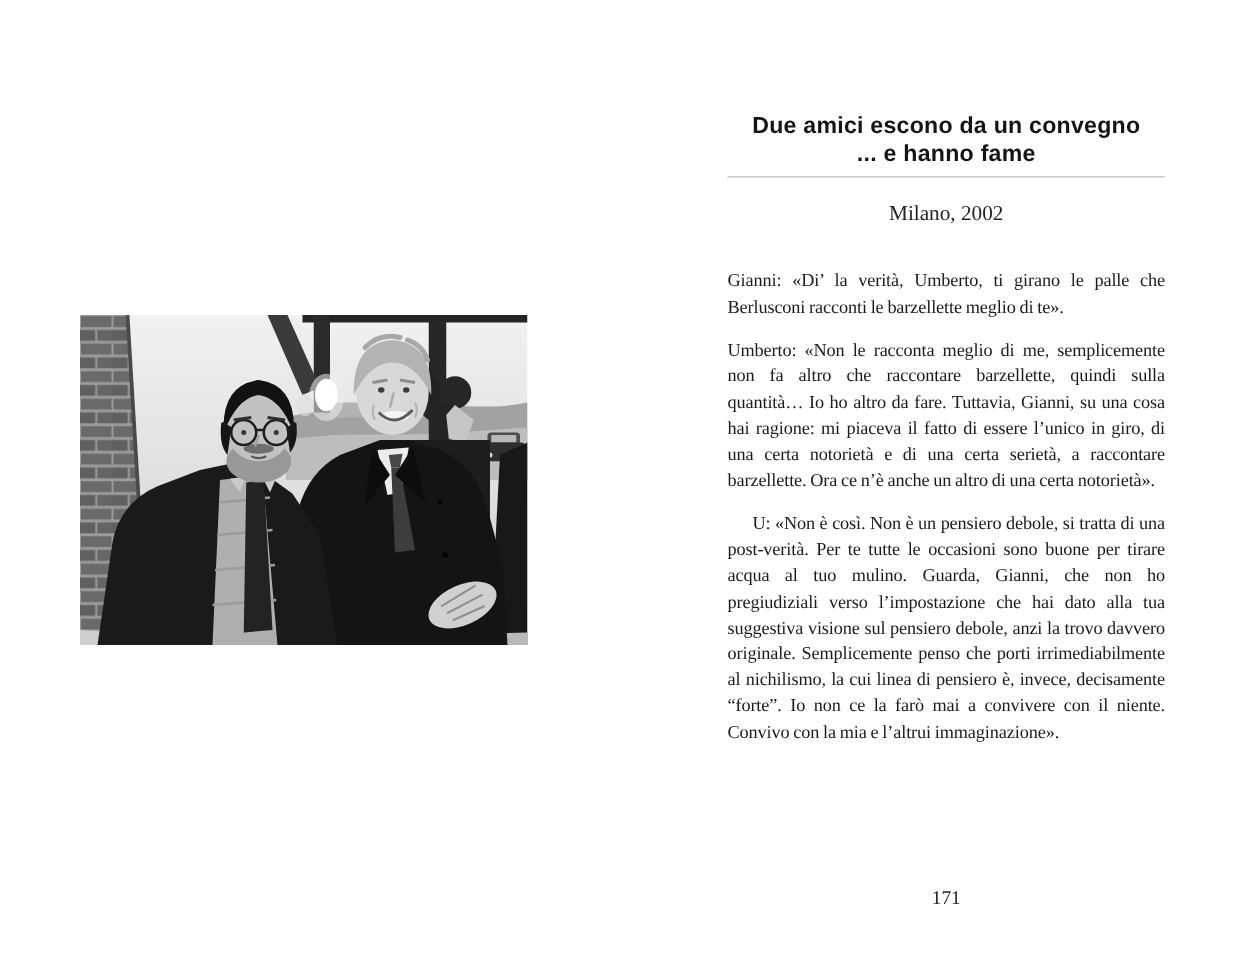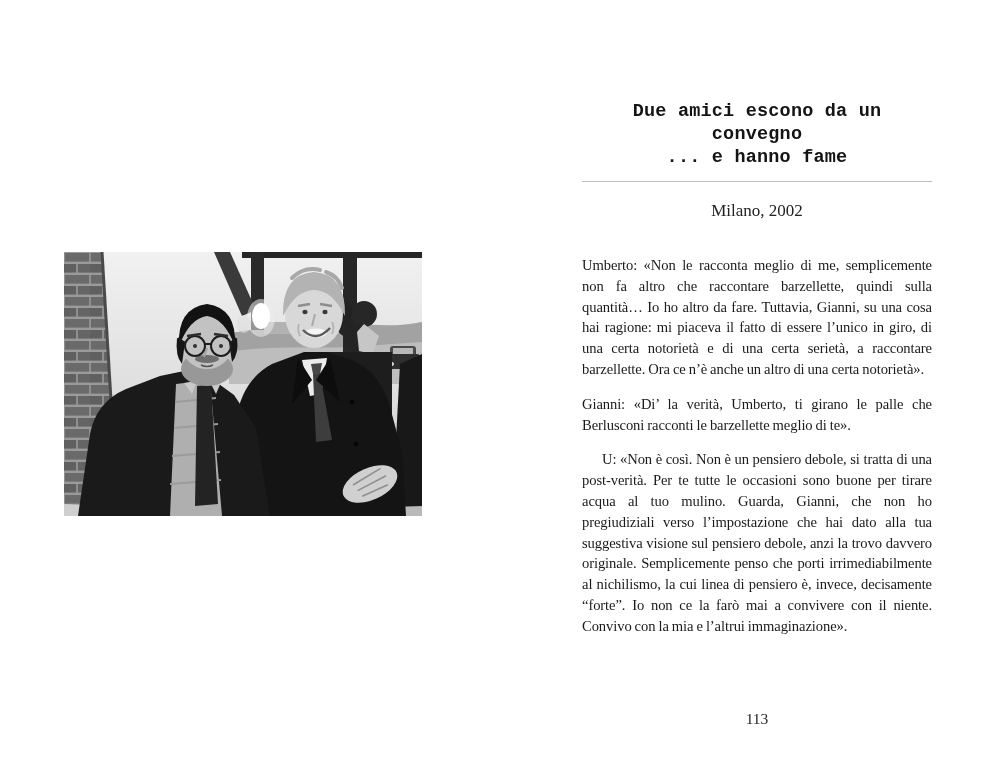--- a/index.html
+++ b/index.html
@@ -8,23 +8,23 @@
     font-family:"Liberation Serif", serif;color:#1a1a1a;overflow:hidden;
   }
   .photo{
     position:absolute;left:64px;top:252px;width:358px;height:264px;
   }
   .photo svg{display:block;width:100%;height:100%;}
   .column{
     position:absolute;left:582px;top:88px;width:350px;
   }
   .title{
-    font-family:Liberation Mono, monospace;font-weight:700;
+    font-family:Liberation Sans, sans-serif;font-weight:700;
     font-size:18.5px;line-height:23px;text-align:center;color:#141414;
-    letter-spacing:.2px;margin:12px;
+    letter-spacing:.2px;margin:0;
   }
   .rule{
     border:none;border-top:1px solid #bdbdbd;margin:7px 0 0 0;height:0;
   }
   .dateline{
     text-align:center;font-size:17px;margin-top:19px;color:#222;
   }
   .body{
     margin-top:34px;font-size:14.6px;line-height:20.8px;
     text-align:justify;letter-spacing:-0.1px;word-spacing:-0.5px;
@@ -150,21 +150,21 @@
 
   <div class="column">
     <h1 class="title">
       <span>Due amici escono da un convegno</span><br>
       <span>... e hanno fame</span>
     </h1>
     <hr class="rule">
     <div class="dateline">Milano, 2002</div>
 
     <div class="body">
+      <p>Gianni: «Di’ la verità, Umberto, ti girano le palle che Berlusconi racconti le barzellette meglio di te».</p>
       <p>Umberto: «Non le racconta meglio di me, semplicemente non fa altro che raccontare barzellette, quindi sulla quantità… Io ho altro da fare. Tuttavia, Gianni, su una cosa hai ragione: mi piaceva il fatto di essere l’unico in giro, di una certa notorietà e di una certa serietà, a raccontare barzellette. Ora ce n’è anche un altro di una certa notorietà».</p>
-      <p>Gianni: «Di’ la verità, Umberto, ti girano le palle che Berlusconi racconti le barzellette meglio di te».</p>
       <p class="indent">U: «Non è così. Non è un pensiero debole, si tratta di una post-verità. Per te tutte le occasioni sono buone per tirare acqua al tuo mulino. Guarda, Gianni, che non ho pregiudiziali verso l’impostazione che hai dato alla tua suggestiva visione sul pensiero debole, anzi la trovo davvero originale. Semplicemente penso che porti irrimediabilmente al nichilismo, la cui linea di pensiero è, invece, decisamente “forte”. Io non ce la farò mai a convivere con il niente. Convivo con la mia e l’altrui immaginazione».</p>
     </div>
   </div>
 
-  <div class="pageno">113</div>
+  <div class="pageno">171</div>
 
 </div>
 
 </body></html>

